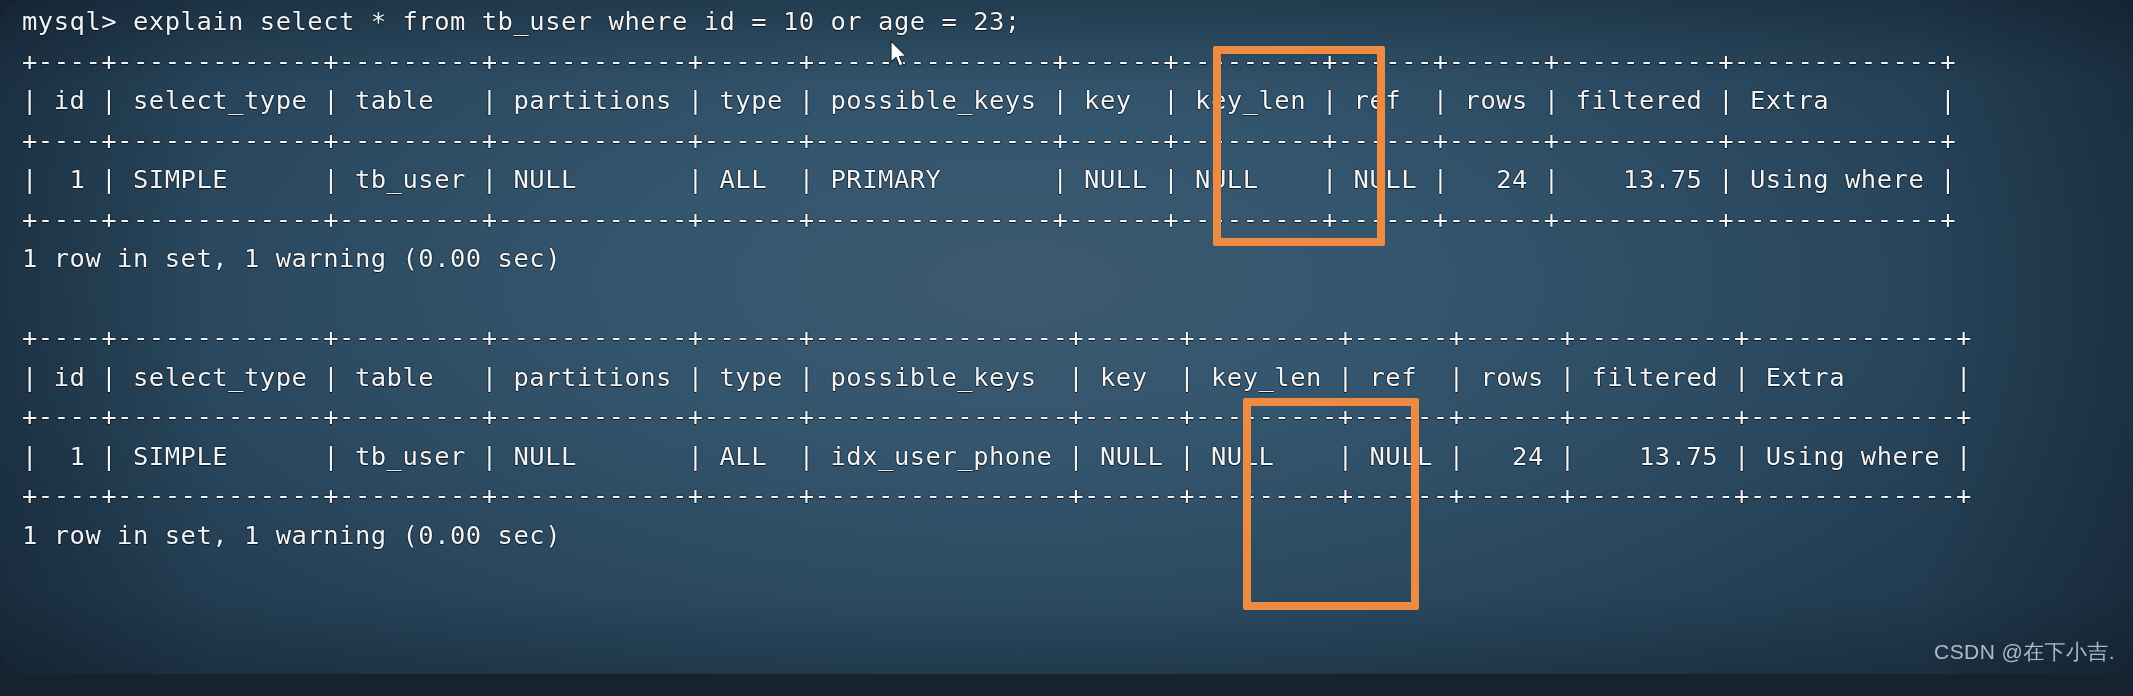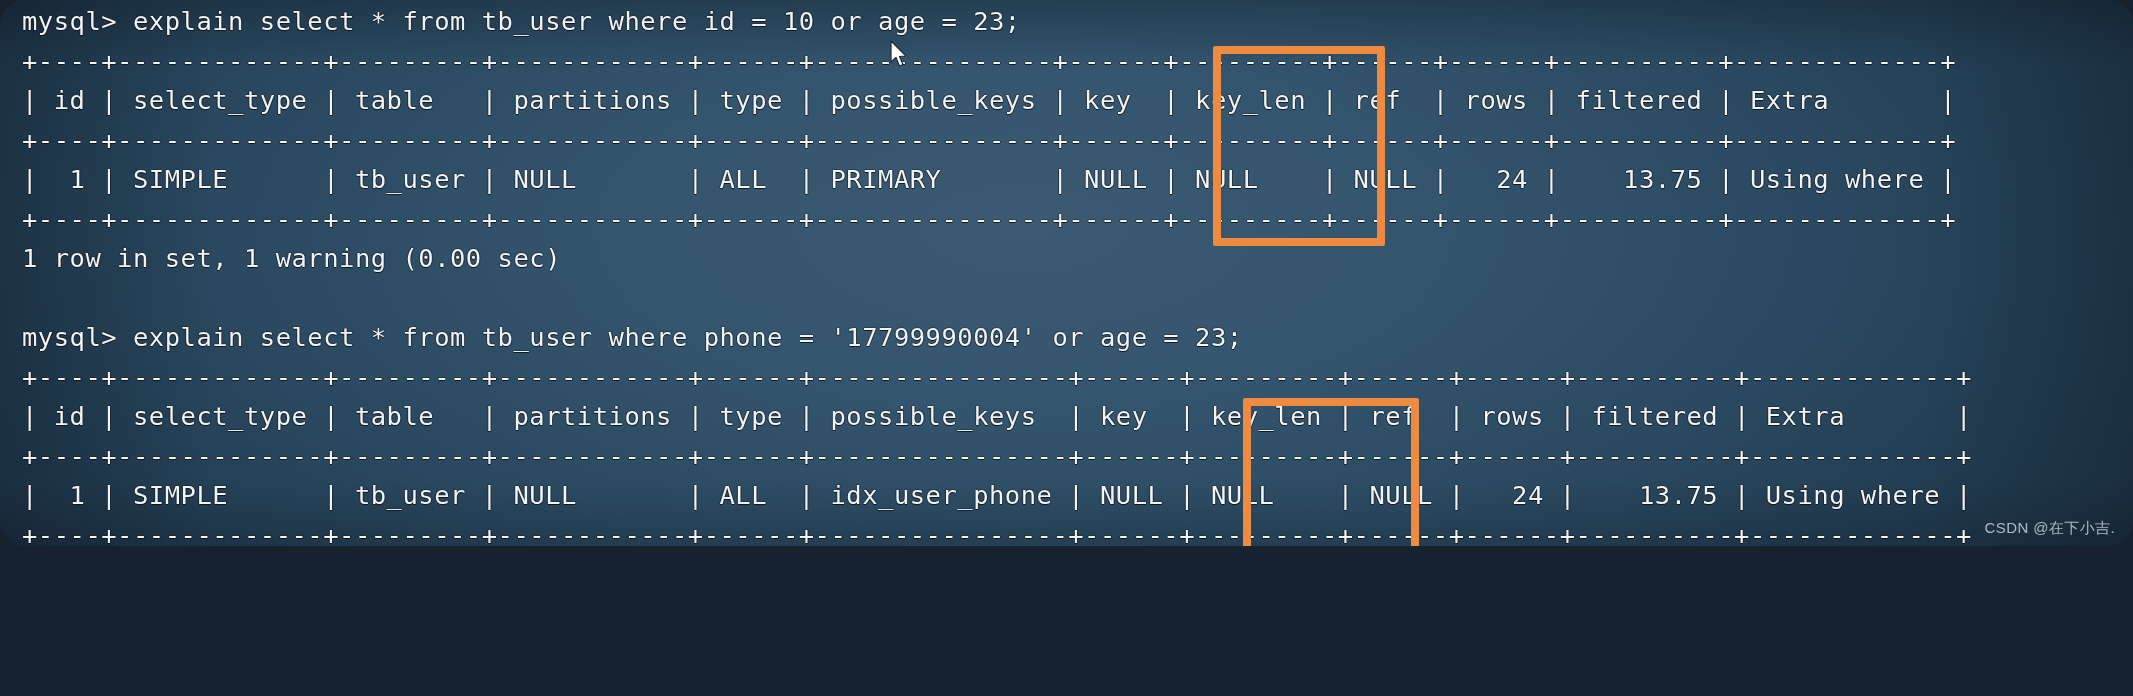--- a/index.html
+++ b/index.html
@@ -4,21 +4,21 @@
 <title>MySQL EXPLAIN terminal</title>
 <style>
   html, body {
     margin: 0;
     padding: 0;
     background: #16222e;
   }
   #screen {
     position: relative;
     width: 2133px;
-    height: 546px;
+    height: 674px;
     overflow: hidden;
     
     background:
       radial-gradient(ellipse 1400px 600px at 48% 42%, #3c5a72 0%, #33556d 28%, #2b4a61 55%, #223c51 80%, #1d3244 100%);
     font-family: "DejaVu Sans Mono", "Liberation Mono", monospace;
     border-radius: 26px;
   }
   
   #screen::after {
     content: "";
@@ -69,42 +69,41 @@
     height: 30px;
   }
 
   
   #watermark {
     position: absolute;
     z-index: 9;
     right: 18px;
     bottom: 8px;
     font-family: "Liberation Sans", sans-serif;
-    font-size: 15px;
+    font-size: 21px;
     color: #c9d3dc;
     opacity: 0.85;
     letter-spacing: 0.4px;
     white-space: nowrap;
   }
 </style>
 </head>
 <body>
 
 <div id="screen">
 
   <div id="term">
     <div class="line">mysql&gt; explain select * from tb_user where id = 10 or age = 23;</div>
     <div class="line">+----+-------------+---------+------------+------+---------------+------+---------+------+------+----------+-------------+</div>
     <div class="line">| id | select_type | table   | partitions | type | possible_keys | key  | key_len | ref  | rows | filtered | Extra       |</div>
     <div class="line">+----+-------------+---------+------------+------+---------------+------+---------+------+------+----------+-------------+</div>
     <div class="line">|  1 | SIMPLE      | tb_user | NULL       | ALL  | PRIMARY       | NULL | NULL    | NULL |   24 |    13.75 | Using where |</div>
     <div class="line">+----+-------------+---------+------------+------+---------------+------+---------+------+------+----------+-------------+</div>
     <div class="line">1 row in set, 1 warning (0.00 sec)</div>
     <div class="line blank"></div>
-    <div class="line">mysql&gt; explain select * from tb_user where phone = '17799990004' or age = 23;</div>
     <div class="line">+----+-------------+---------+------------+------+----------------+------+---------+------+------+----------+-------------+</div>
     <div class="line">| id | select_type | table   | partitions | type | possible_keys  | key  | key_len | ref  | rows | filtered | Extra       |</div>
     <div class="line">+----+-------------+---------+------------+------+----------------+------+---------+------+------+----------+-------------+</div>
     <div class="line">|  1 | SIMPLE      | tb_user | NULL       | ALL  | idx_user_phone | NULL | NULL    | NULL |   24 |    13.75 | Using where |</div>
     <div class="line">+----+-------------+---------+------------+------+----------------+------+---------+------+------+----------+-------------+</div>
     <div class="line">1 row in set, 1 warning (0.00 sec)</div>
   </div>
 
   <div class="hl-box" id="box-0" style="left: 1213px; top: 46px; width: 172px; height: 200px; border-color: rgb(239, 138, 65);"></div>
   <div class="hl-box" id="box-1" style="left: 1243px; top: 398px; width: 176px; height: 212px; border-color: rgb(239, 138, 65);"></div>

